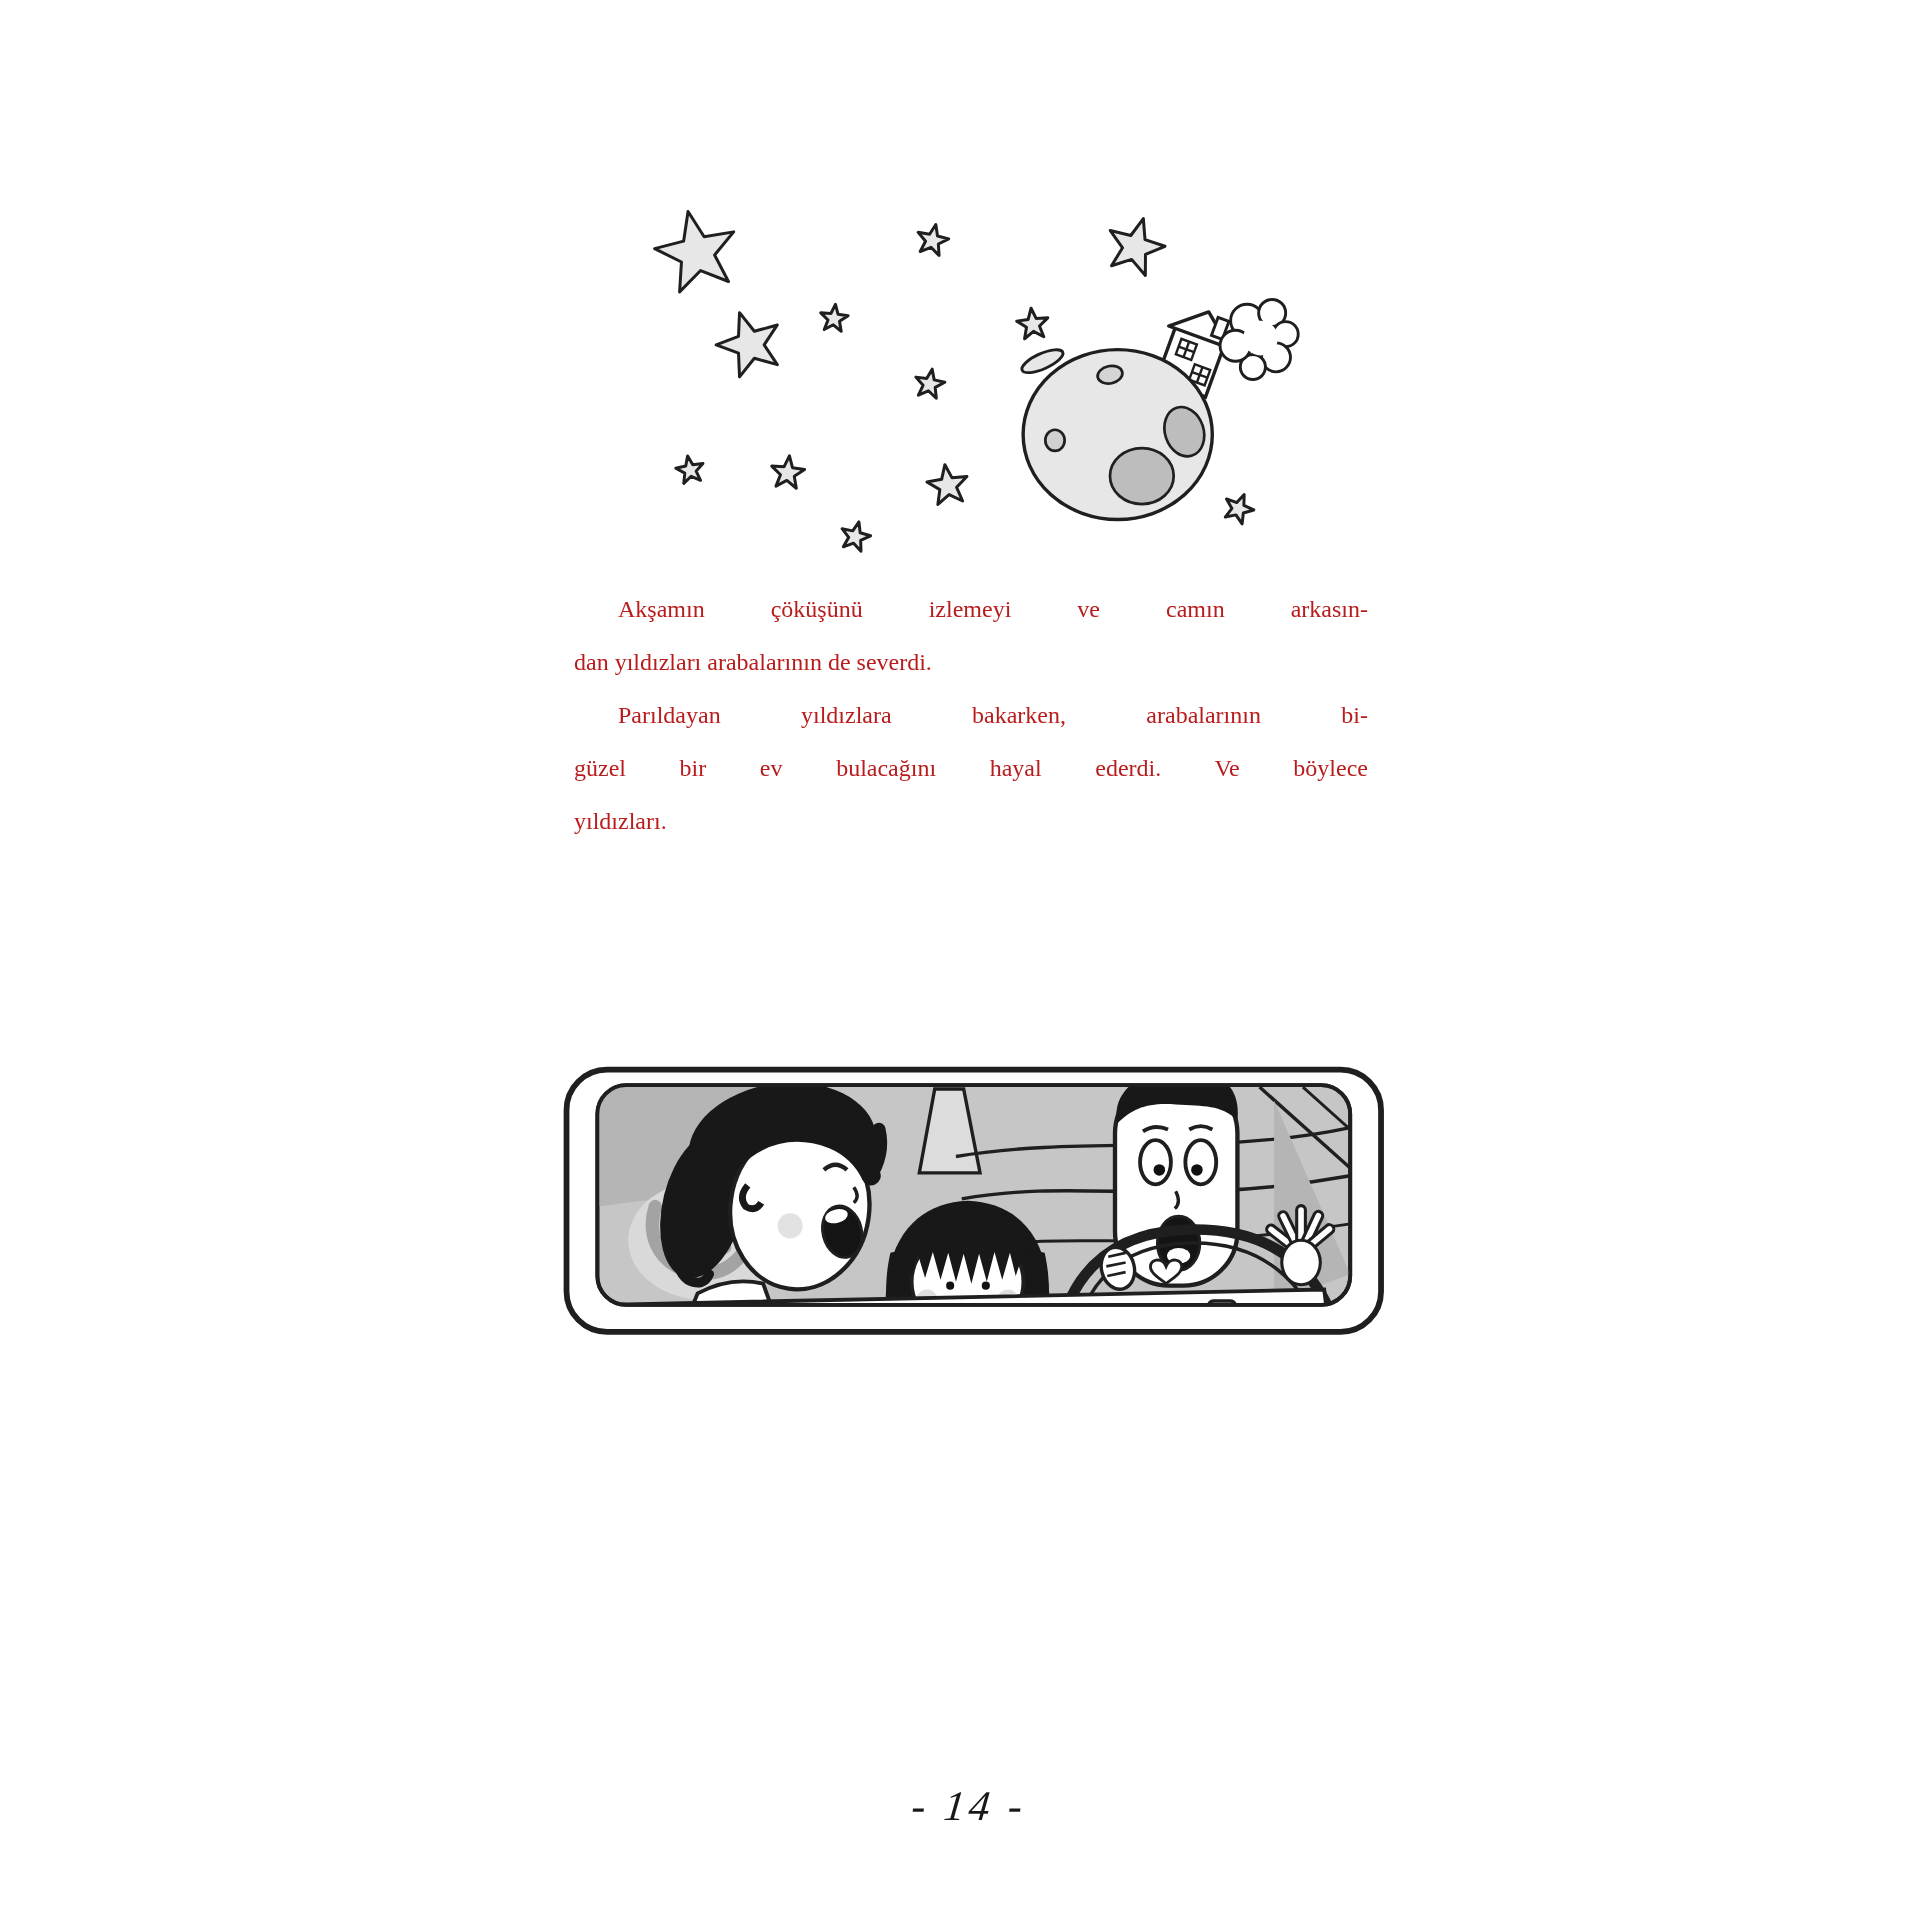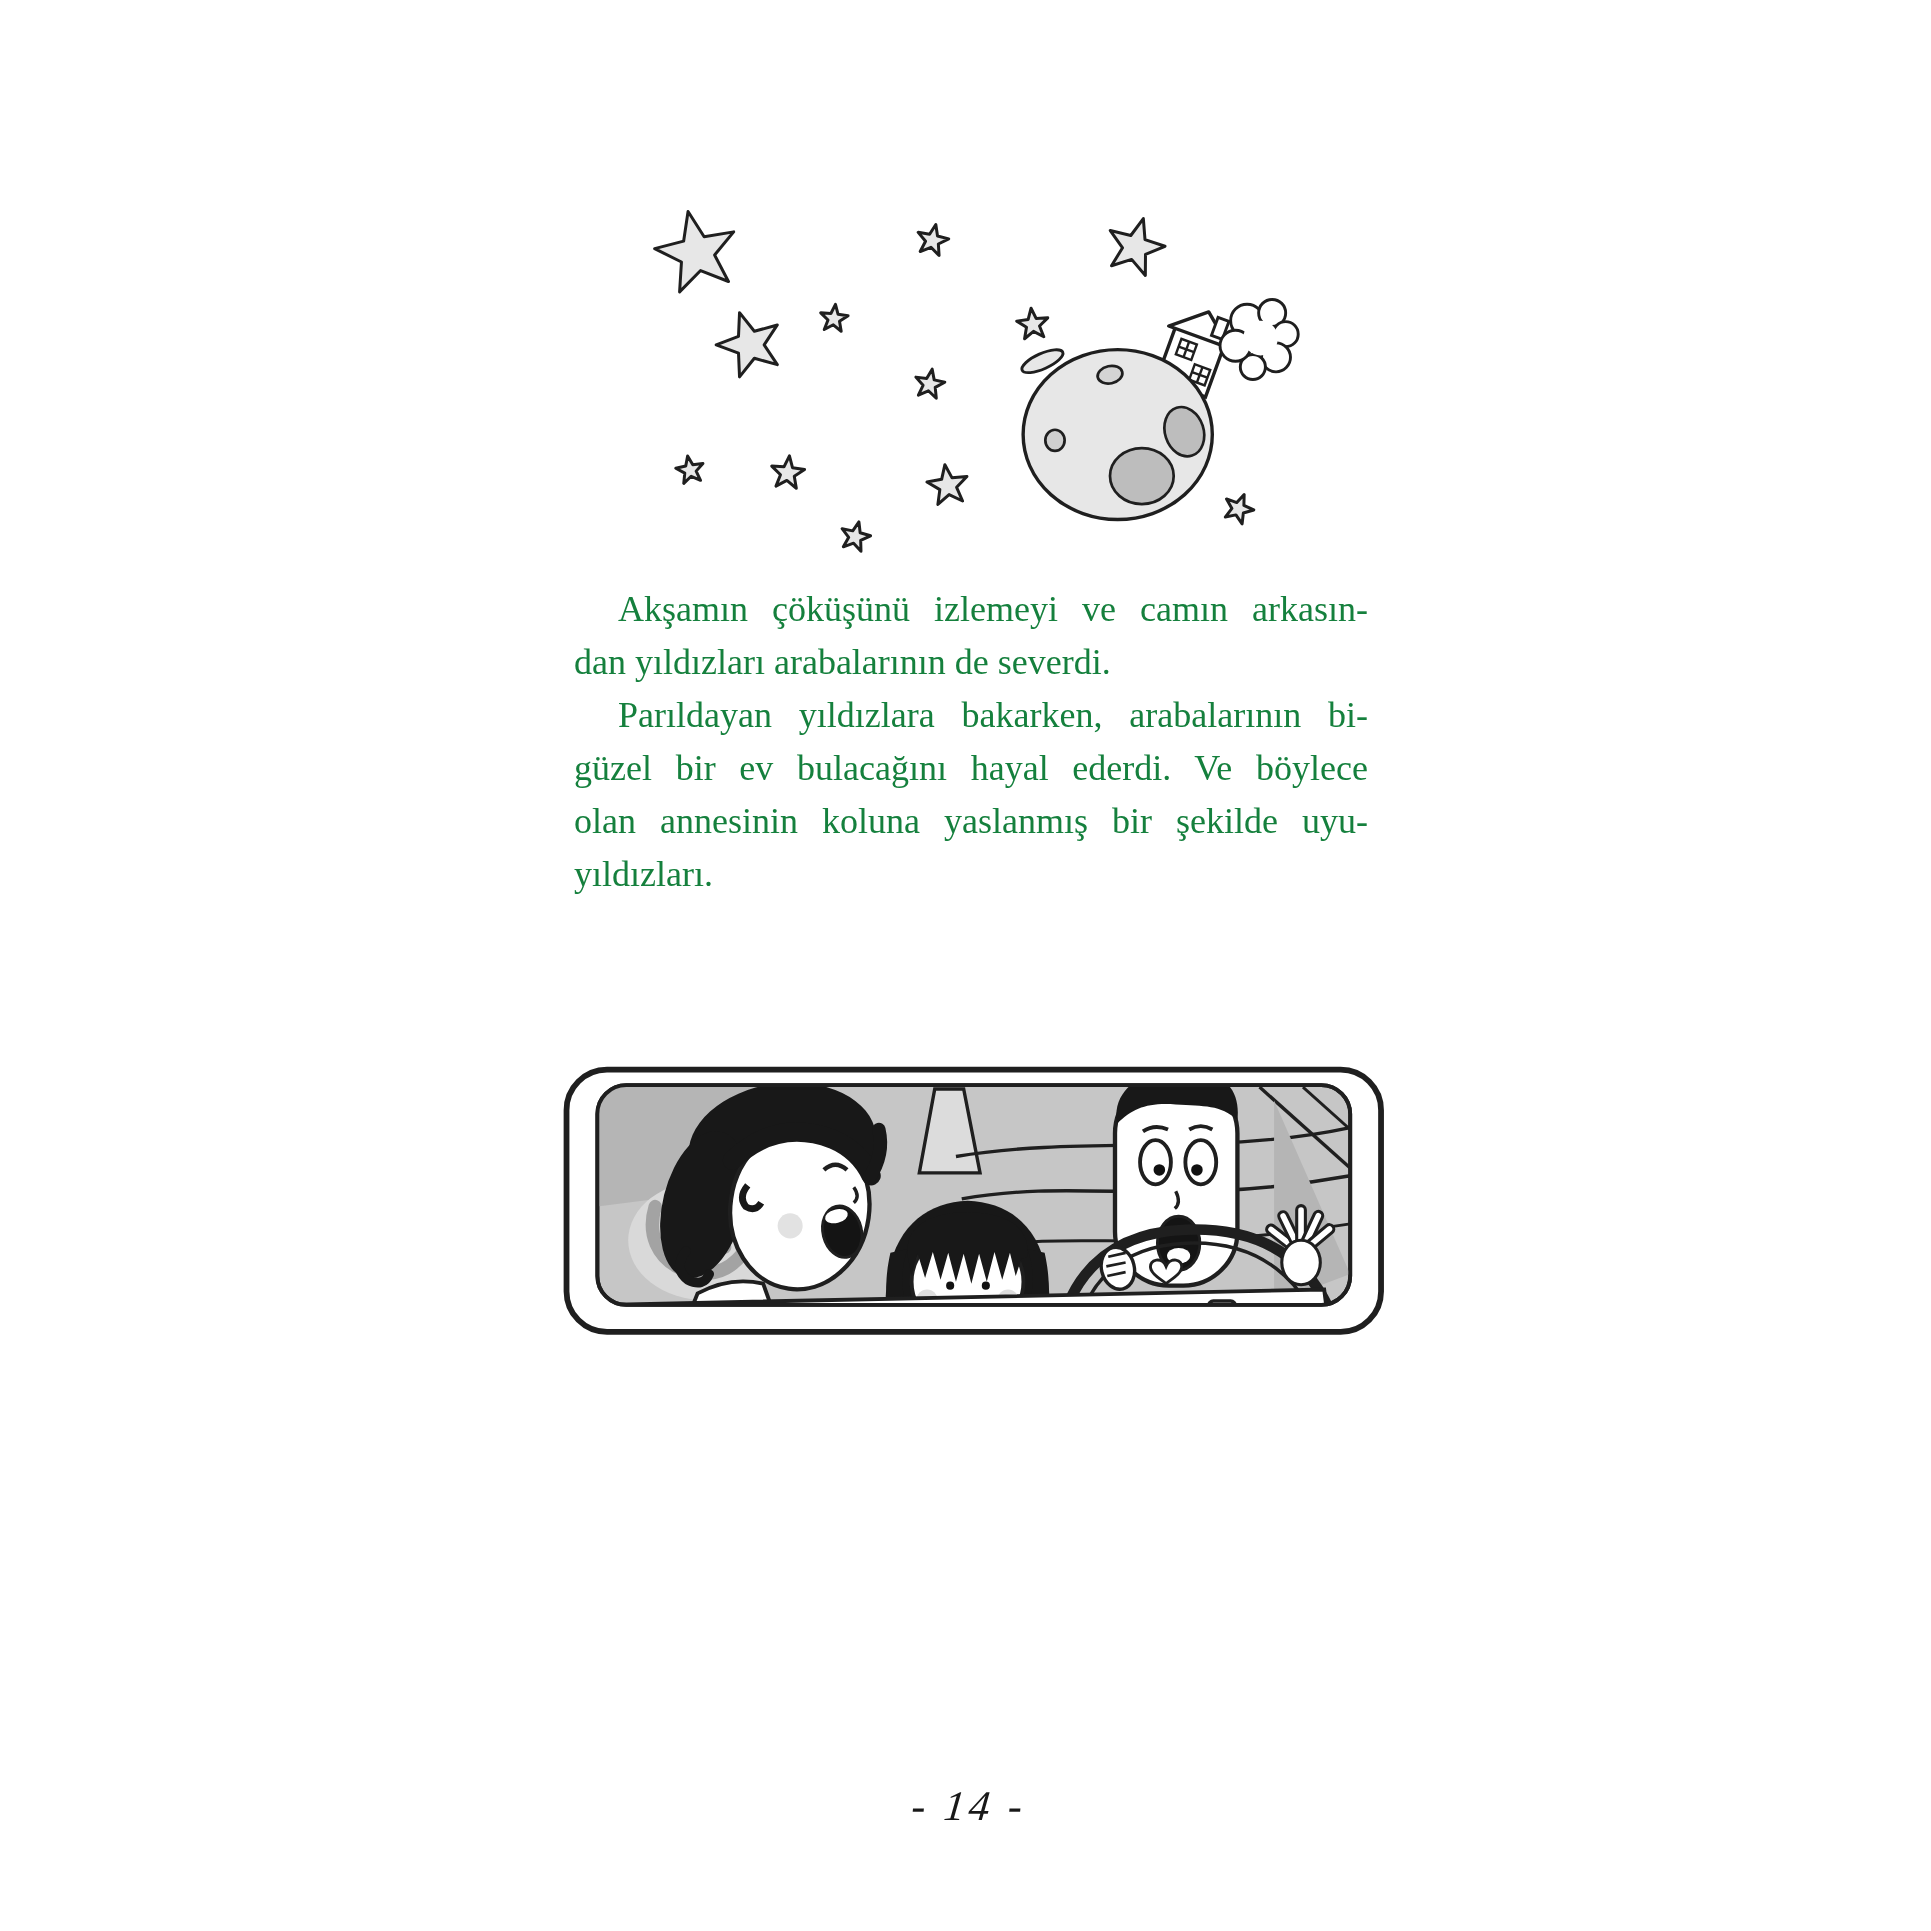--- a/index.html
+++ b/index.html
@@ -4,21 +4,21 @@
 <style>
   html,body{margin:0;padding:0;background:#ffffff;}
   .page{
     position:relative;width:1931px;height:1931px;background:#ffffff;
     font-family:"Liberation Serif","DejaVu Serif",serif;color:#1f1f1f;overflow:hidden;
   }
   .stars-illo{position:absolute;left:463px;top:145px;width:850px;height:444px;}
   .car-illo{position:absolute;left:541px;top:1062px;width:854px;height:294px;}
   .text-block{
     position:absolute;left:574px;top:583px;width:794px;
-    font-size:36px;line-height:53px;color:#15803d;
+    font-size:24px;line-height:53px;color:#b91c1c;
   }
   .line{margin:0;white-space:nowrap;}
   .line.flush{white-space:normal;text-align:justify;text-align-last:justify;}
   .line.indent{padding-left:44px;}
   .page-number{
     position:absolute;left:850px;top:1782px;width:238px;text-align:center;
     font-style:italic;font-size:42px;letter-spacing:3.9px;color:#181818;
     transform:skewX(-6deg);
   }
 </style>
@@ -80,21 +80,20 @@
       <circle cx="800" cy="208" r="16"></circle>
       <circle cx="826" cy="200" r="18" stroke="none"></circle>
     </g>
   </svg>
 
   <div class="text-block">
     <p class="line indent flush">Akşamın çöküşünü izlemeyi ve camın arkasın-</p>
     <p class="line">dan yıldızları arabalarının de severdi.</p>
     <p class="line indent flush">Parıldayan yıldızlara bakarken, arabalarının bi-</p>
     <p class="line flush">güzel bir ev bulacağını hayal ederdi. Ve böylece</p>
-    <p class="line flush">olan annesinin koluna yaslanmış bir şekilde uyu-</p>
     <p class="line">yıldızları.</p>
   </div>
 
   <svg class="car-illo" viewBox="0 0 885 305">
     <defs>
       <clipPath id="win">
           <rect x="58" y="24" width="781" height="228" rx="30"></rect>
         </clipPath>
     </defs>
 

